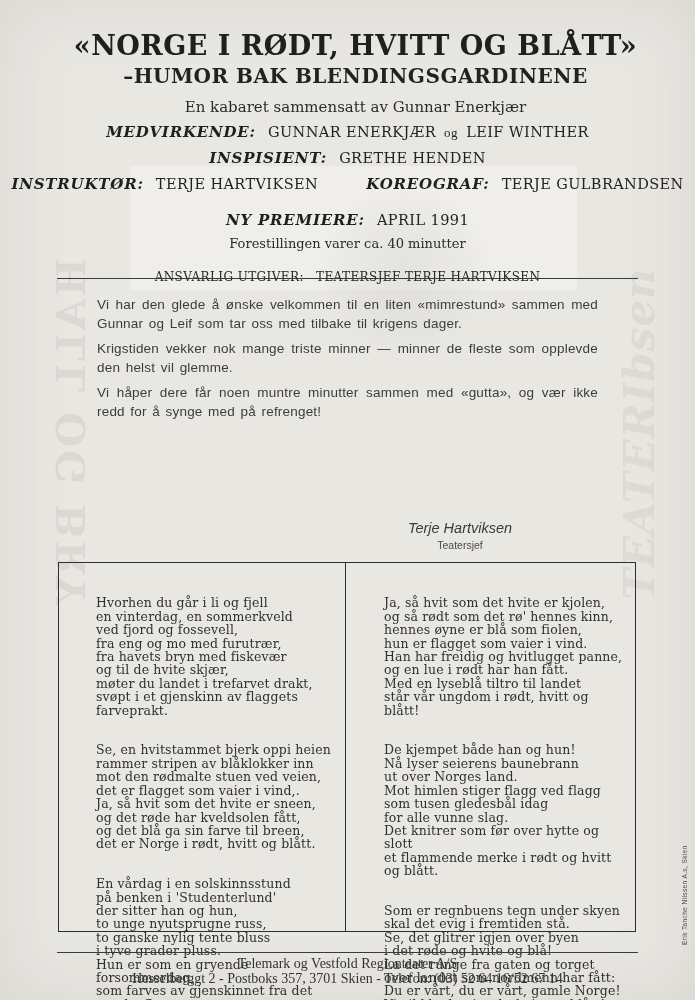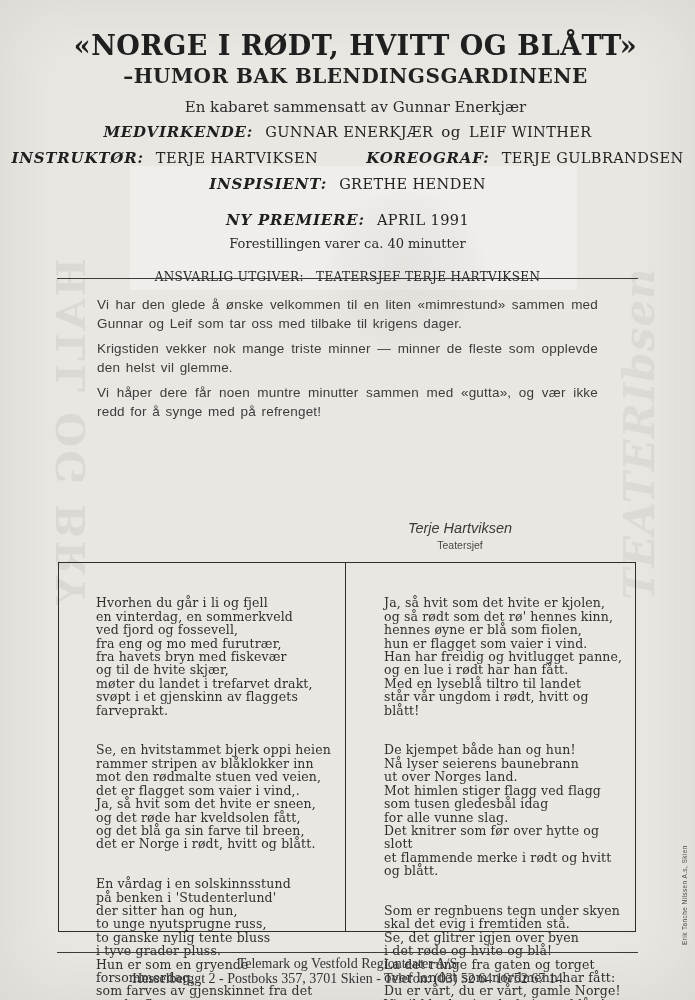--- a/index.html
+++ b/index.html
@@ -59,21 +59,21 @@
   }
   
   .credits{position:absolute;left:0;top:122px;width:100%;text-align:center;}
   .credit-row{margin-bottom:7px;white-space:nowrap;}
   .credit-label{
     font-size:15px;font-weight:bold;letter-spacing:0.8px;color:#1f1f1f;
     margin-right:7px;
     font-style:italic;
   }
   .credit-name{font-size:14.5px;letter-spacing:0.4px;color:#222;}
-  .credit-conj{font-size:15px;letter-spacing:0.5px;color:#222;margin:12px 3px;}
+  .credit-conj{font-size:13px;letter-spacing:0.5px;color:#222;margin:12px 3px;font-family:Liberation Serif, serif;}
   .credit-gap{display:inline-block;width:38px;}
   .premiere-block{margin-top:17px;}
   .duration{font-size:13px;color:#2b2b2b;margin-top:3px;}
   .publisher-row{margin-top:19px;font-size:12px;letter-spacing:0.4px;color:#262626;}
   .publisher-row .pub-label{margin-right:8px;}
   
   .rule{position:absolute;left:57px;right:57px;border-top:1.6px solid #3a3a3a;}
   .rule-top{top:278px;}
   .rule-bottom{top:952px;}
   
@@ -134,29 +134,29 @@
   </div>
 
   <div class="credits">
     <div class="credit-row">
       <span class="credit-label">MEDVIRKENDE:</span>
       <span class="credit-name">GUNNAR ENERKJÆR</span>
       <span class="credit-conj">og</span>
       <span class="credit-name">LEIF WINTHER</span>
     </div>
     <div class="credit-row">
+      <span class="credit-label">INSPISIENT:</span>
+      <span class="credit-name">GRETHE HENDEN</span>
+    </div>
+    <div class="credit-row">
       <span class="credit-label">INSTRUKTØR:</span>
       <span class="credit-name">TERJE HARTVIKSEN</span>
       <span class="credit-gap"></span>
       <span class="credit-label">KOREOGRAF:</span>
       <span class="credit-name">TERJE GULBRANDSEN</span>
-    </div>
-    <div class="credit-row">
-      <span class="credit-label">INSPISIENT:</span>
-      <span class="credit-name">GRETHE HENDEN</span>
     </div>
     <div class="credit-row premiere-block">
       <span class="credit-label">NY PREMIERE:</span>
       <span class="credit-name">APRIL 1991</span>
     </div>
     <div class="duration">Forestillingen varer ca. 40 minutter</div>
     <div class="publisher-row">
       <span class="pub-label">ANSVARLIG UTGIVER:</span>
       <span>TEATERSJEF TERJE HARTVIKSEN</span>
     </div>

